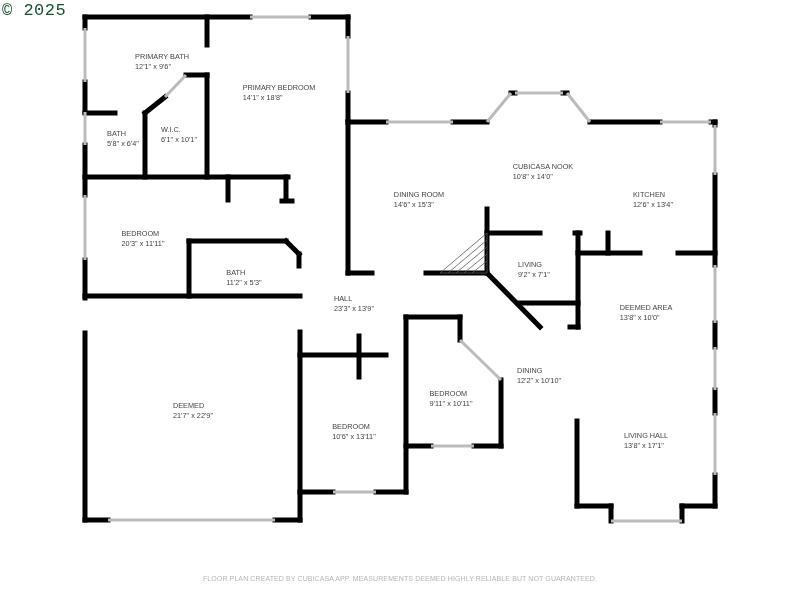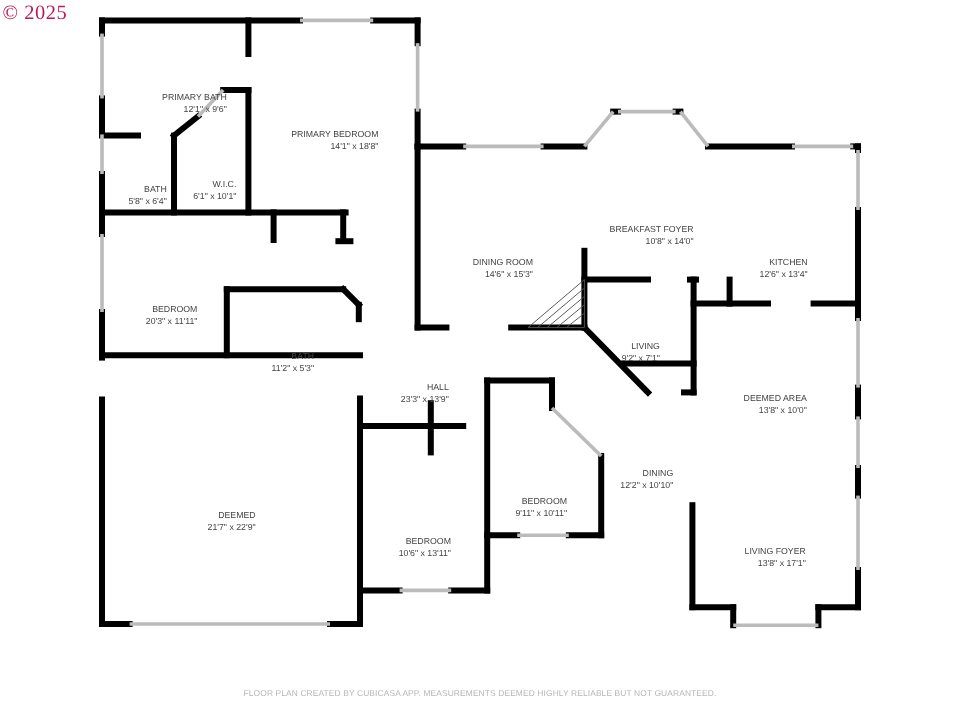--- a/index.html
+++ b/index.html
@@ -1,20 +1,20 @@
 <!DOCTYPE html>
 <html><head>
 <meta charset="utf-8">
 <style>
   html, body { margin:0; padding:0; background:#ffffff; }
   body { width:800px; height:600px; position:relative; overflow:hidden; font-family:"Liberation Sans", sans-serif; }
-  .copyright { position:absolute; left:2px; top:1px; font-size:17px; color:#be185d; font-family:Liberation Serif, serif; letter-spacing:0.5px; }
+  .copyright { position:absolute; left:2px; top:1px; font-size:17px; color:#14532d; font-family:Liberation Mono, monospace; letter-spacing:0.5px; }
   .disclaimer { position:absolute; left:0; width:800px; top:575px; text-align:center; font-size:7px; color:#b5b5b5; letter-spacing:0.1px; }
   svg { position:absolute; left:0; top:0; }
-  .label { position:absolute; text-align:right; font-size:7.3px; color:#444; line-height:10px; transform:translateX(-50%); white-space:nowrap;margin-top:24px; }
+  .label { position:absolute; text-align:left; font-size:7.3px; color:#444; line-height:10px; transform:translateX(-50%); white-space:nowrap; }
   .label .dim { display:block; }
 </style>
 </head>
 <body>
 
 <div class="copyright">© 2025</div>
 
 <svg width="800" height="600" viewBox="0 0 800 600">
   <g stroke="#000" stroke-width="5" fill="none" stroke-linecap="square">
 
@@ -123,28 +123,28 @@
     <line x1="464" y1="273" x2="487" y2="254"></line>
     <line x1="472" y1="273" x2="487" y2="261"></line>
   </g>
 </svg>
 
 <div>
   <div class="label" style="left:162px;top:52px"><span>PRIMARY BATH</span><span class="dim">12'1" x 9'6"</span></div>
   <div class="label" style="left:279px;top:83px"><span>PRIMARY BEDROOM</span><span class="dim">14'1" x 18'8"</span></div>
   <div class="label" style="left:123px;top:129px"><span>BATH</span><span class="dim">5'8" x 6'4"</span></div>
   <div class="label" style="left:179px;top:125px"><span>W.I.C.</span><span class="dim">6'1" x 10'1"</span></div>
-  <div class="label" style="left:543px;top:162px"><span>BREAKFAST FOYER</span><span class="dim">10'8" x 14'0"</span></div>
+  <div class="label" style="left:543px;top:162px"><span>CUBICASA NOOK</span><span class="dim">10'8" x 14'0"</span></div>
   <div class="label" style="left:419px;top:190px"><span>DINING ROOM</span><span class="dim">14'6" x 15'3"</span></div>
   <div class="label" style="left:653px;top:190px"><span>KITCHEN</span><span class="dim">12'6" x 13'4"</span></div>
   <div class="label" style="left:143px;top:229px"><span>BEDROOM</span><span class="dim">20'3" x 11'11"</span></div>
   <div class="label" style="left:244px;top:268px"><span>BATH</span><span class="dim">11'2" x 5'3"</span></div>
   <div class="label" style="left:534px;top:260px"><span>LIVING</span><span class="dim">9'2" x 7'1"</span></div>
   <div class="label" style="left:354px;top:294px"><span>HALL</span><span class="dim">23'3" x 13'9"</span></div>
   <div class="label" style="left:646px;top:303px"><span>DEEMED AREA</span><span class="dim">13'8" x 10'0"</span></div>
   <div class="label" style="left:539px;top:366px"><span>DINING</span><span class="dim">12'2" x 10'10"</span></div>
   <div class="label" style="left:451px;top:389px"><span>BEDROOM</span><span class="dim">9'11" x 10'11"</span></div>
   <div class="label" style="left:193px;top:401px"><span>DEEMED</span><span class="dim">21'7" x 22'9"</span></div>
-  <div class="label" style="left:646px;top:431px"><span>LIVING FOYER</span><span class="dim">13'8" x 17'1"</span></div>
+  <div class="label" style="left:646px;top:431px"><span>LIVING HALL</span><span class="dim">13'8" x 17'1"</span></div>
   <div class="label" style="left:354px;top:422px"><span>BEDROOM</span><span class="dim">10'6" x 13'11"</span></div>
 </div>
 
 <div class="disclaimer">FLOOR PLAN CREATED BY CUBICASA APP. MEASUREMENTS DEEMED HIGHLY RELIABLE BUT NOT GUARANTEED.</div>
 
 </body></html>

